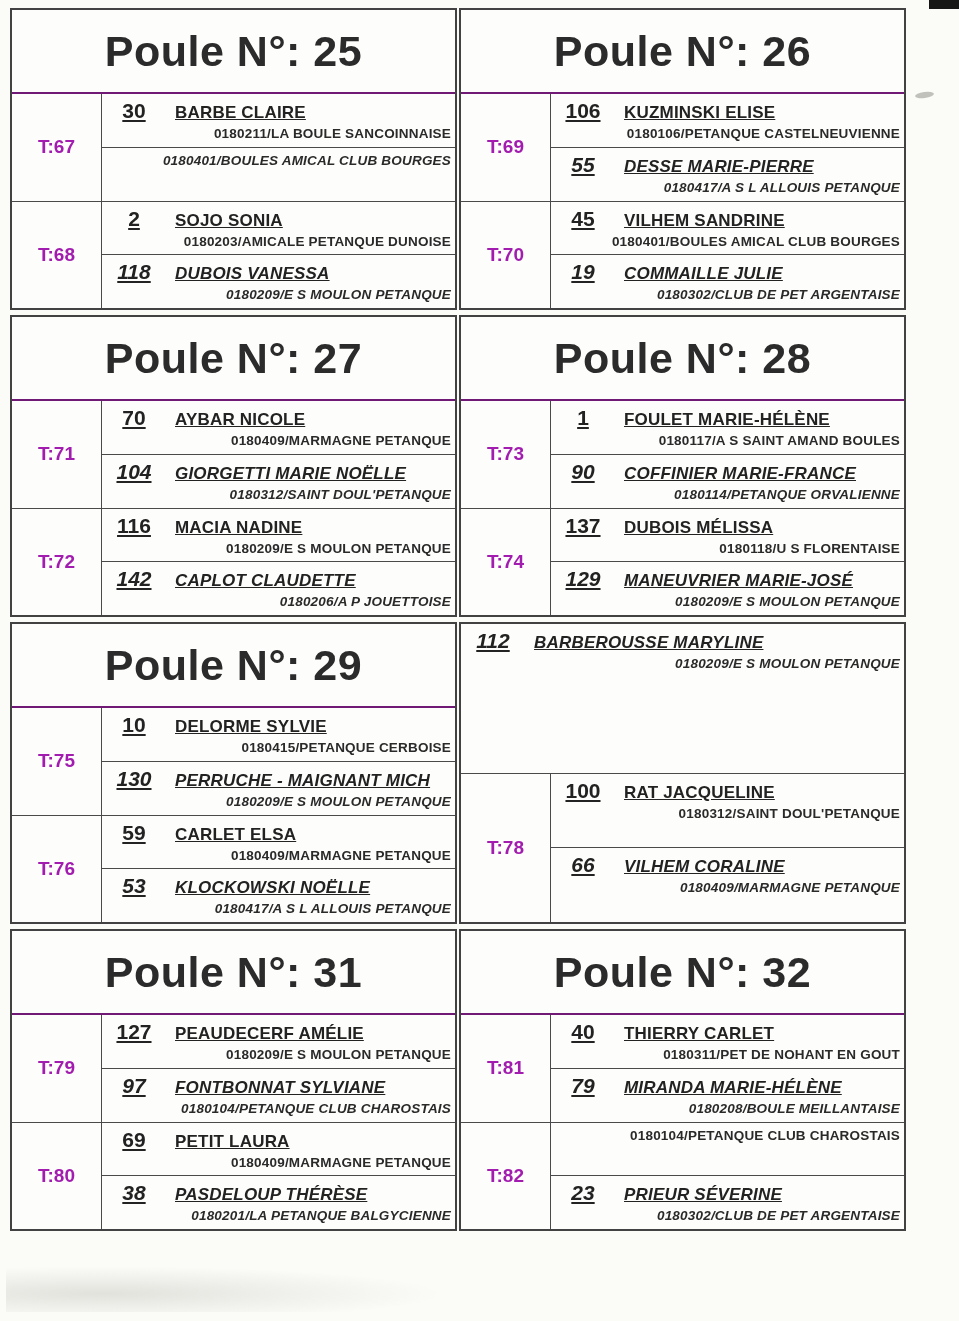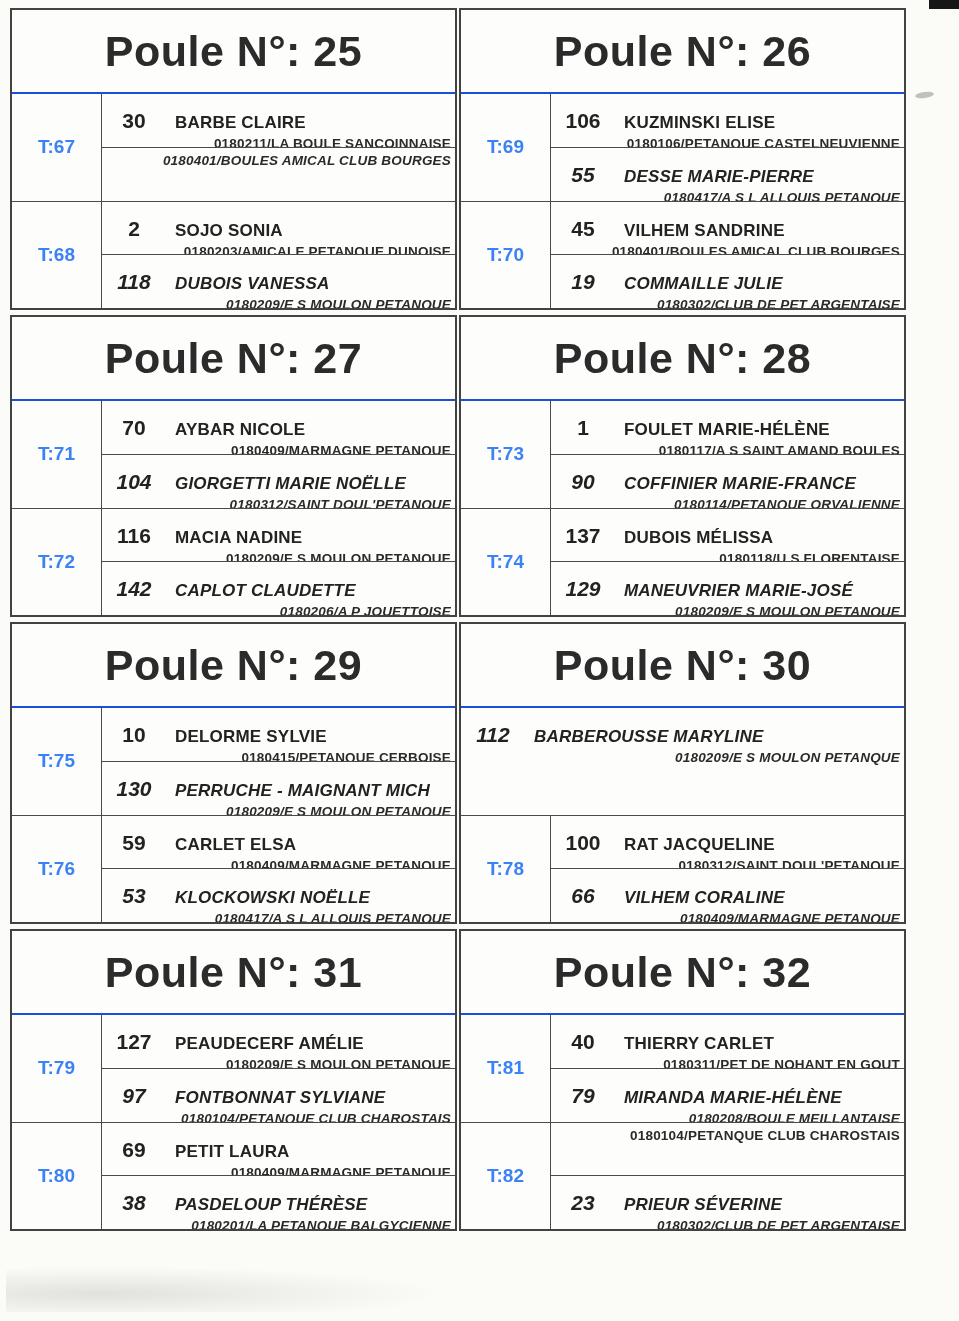--- a/index.html
+++ b/index.html
@@ -15,35 +15,35 @@
   .grid {
     position:absolute; left:10px; top:8px;
     display:grid; grid-template-columns:447px 447px;
     grid-auto-rows:302px; column-gap:2px; row-gap:5px;
   }
   .pool {
     border:2px solid #424242; background:#fdfdfb;
     display:flex; flex-direction:column;
   }
   .pool-header {
-    flex:0 0 84px; border-bottom:2px solid #1d4ed8;
+    flex:0 0 84px; border-bottom:2px solid #701a75;
     display:flex; align-items:center; justify-content:center;
     font-size:43px; font-weight:700; letter-spacing:0.5px; color:#2b2b2b;
   }
   .terrain { flex:1 1 0; display:flex; min-height:0; }
   .terrain.first { border-bottom:1.5px solid #4a4a4a; }
   .t-label {
     flex:0 0 90px; border-right:1.5px solid #4a4a4a;
     display:flex; align-items:center; justify-content:center;
-    font-size:19px; font-weight:700; color:#3b82f6;
+    font-size:19px; font-weight:700; color:#a21caf;
   }
   .players { flex:1 1 auto; display:flex; flex-direction:column; min-width:0; }
   .player { flex:1 1 0; padding:2px 4px 2px 6px; overflow:hidden; }
   .player.first { border-bottom:1.5px solid #4a4a4a; }
-  .name-row { display:flex; align-items:baseline; white-space:nowrap; margin-top:13px; }
+  .name-row { display:flex; align-items:baseline; white-space:nowrap; margin-top:3px;text-decoration:underline; }
   .num { flex:0 0 52px; text-align:center; font-size:21px; font-weight:700; color:#222; }
   .pname { margin-left:15px; font-size:17px; font-weight:700; letter-spacing:0.2px; color:#222; }
   .club {
     margin-top:3px; text-align:right;
     font-size:13.5px; font-weight:700; letter-spacing:0.2px; color:#2a2a2a;
   }
   .player.alt .num, .player.alt .pname, .player.alt .club { font-style:italic; }
   .corner-mark { position:absolute; top:0; right:0; width:30px; height:9px; background:#161616; }
   .smudge {
     position:absolute; left:915px; top:92px; width:19px; height:6px;
@@ -269,21 +269,20 @@
             <span class="num">53</span>
             <span class="pname">KLOCKOWSKI NOËLLE</span>
           </div>
           <div class="club">0180417/A S L ALLOUIS PETANQUE</div>
         </div>
       </div>
     </div>
   </section>
 
   <section class="pool">
-    <header class="pool-header">Poule N°: 30</header>
 
     <div class="terrain first">
       <div class="players">
         <div class="player alt">
           <div class="name-row">
             <span class="num">112</span>
             <span class="pname">BARBEROUSSE MARYLINE</span>
           </div>
           <div class="club">0180209/E S MOULON PETANQUE</div>
         </div>

